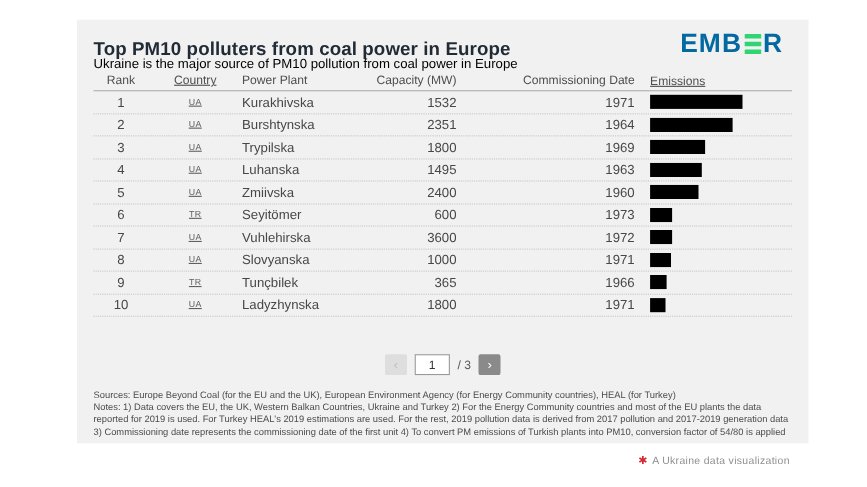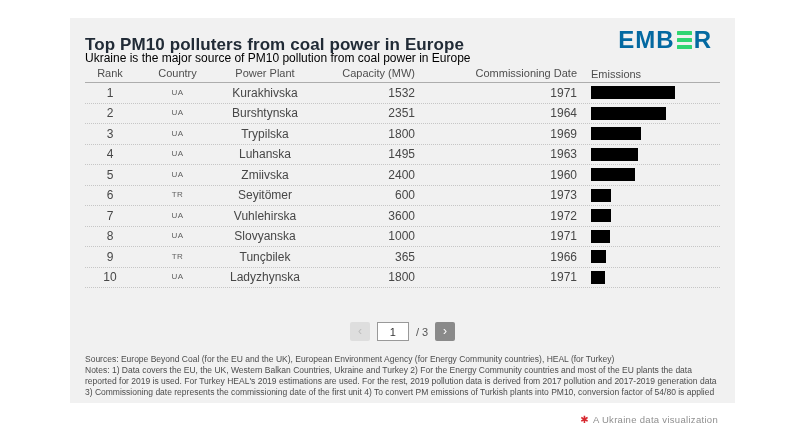--- a/index.html
+++ b/index.html
@@ -20,25 +20,25 @@
     width: 15px; height: 19px; margin: 0 2px; }
   .logo-bars span { display: block; height: 4.4px; border-radius: 0.5px; }
 
   .tablewrap { position: absolute; left: 15px; right: 15px; top: 48px; }
   .t-head { display: flex; font-size: 11px; color: #4e4e4e; height: 17px; line-height: 14px;
     border-bottom: 1px solid #adadad; }
   .t-row { display: flex; height: 20.5px; line-height: 20.5px; font-size: 12px; color: #474747;
     border-bottom: 1px dotted #c6c6c6; align-items: center; }
   .cell { overflow: hidden; white-space: nowrap; }
   .c-rank   { width: 50px;  text-align: center; }
-  .c-country{ width: 85px;  text-align: center; }
-  .c-plant  { width: 90px;  text-align: center; }
+  .c-country{ width: 85px;  text-align: center; text-decoration: underline; }
+  .c-plant  { width: 90px;  text-align: left; }
   .c-cap    { width: 105px; text-align: right; }
   .c-date   { width: 162px; text-align: right; }
-  .c-em     { flex: 1; padding-left: 14px; text-align: center; display: flex; align-items: center; }
+  .c-em     { flex: 1; padding-left: 14px; text-align: center; display: flex; align-items: center; text-decoration: underline; }
   .t-row .c-country { font-size: 8px; color: #606060; letter-spacing: 0.4px; }
   .bar { height: 13px; background: #000000; }
 
   .pager { position: absolute; left: 0; right: 0; top: 304px; display: flex;
     justify-content: center; align-items: center; gap: 7px; }
   .pg-btn { width: 20px; height: 19px; border: none; border-radius: 2px; display: flex;
     align-items: center; justify-content: center; font-size: 12px; line-height: 1;
     font-family: "Liberation Sans", sans-serif; cursor: pointer; padding: 0 0 2px 0; }
   .pg-prev { background: #dedede; color: #bdbdbd; }
   .pg-next { background: #8a8a8a; color: #ffffff; }

